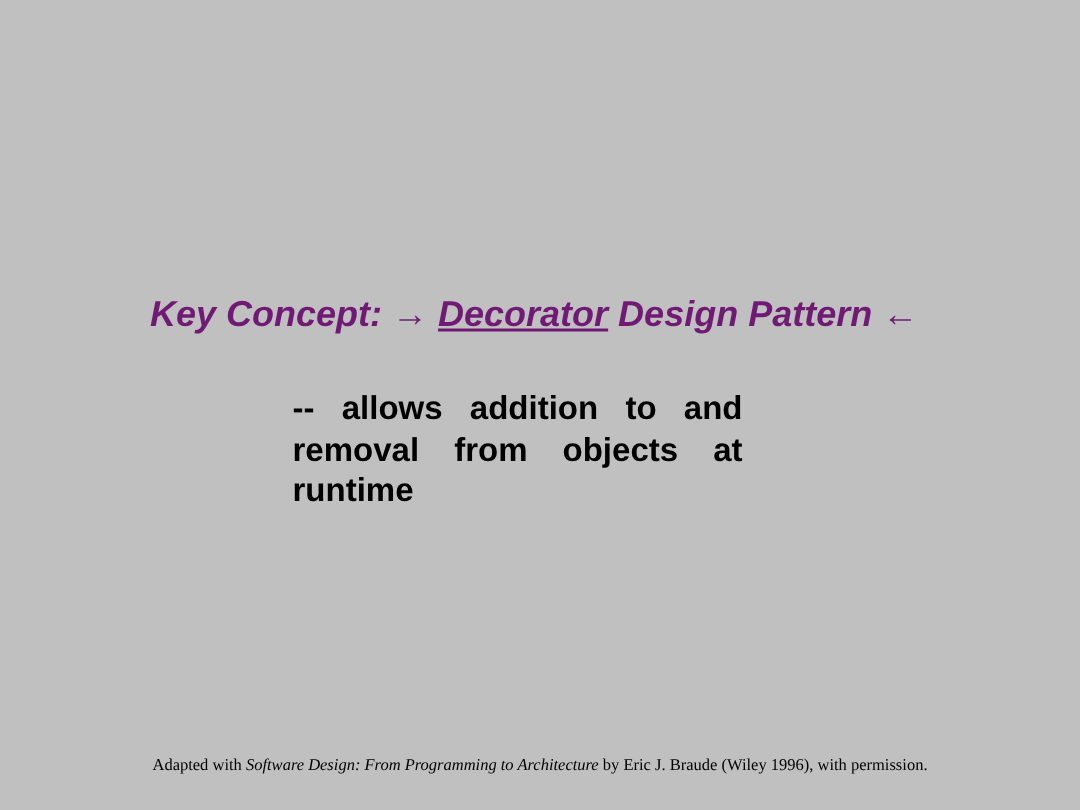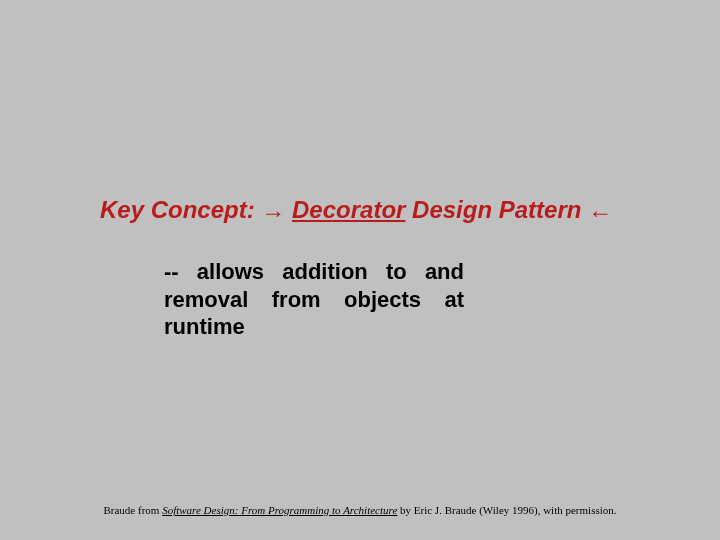--- a/index.html
+++ b/index.html
@@ -17,60 +17,59 @@
     height: 540px;
   }
   .title-line {
     position: absolute;
     top: 196px;
     left: 100px;
     right: 10px;
     font-size: 24px;
     font-weight: bold;
     font-style: italic;
-    color: #b91c1c;
+    color: #701a75;
     white-space: nowrap;
   }
   .title-line .underlined {
     text-decoration: underline;
   }
   .body-text {
     position: absolute;
     top: 258px;
-    left: 164px;
+    left: 195px;
     width: 300px;
     font-size: 22px;
     font-weight: bold;
     color: #000;
     text-align: justify;
     line-height: 1.25;
   }
   .attribution {
     position: absolute;
     bottom: 24px;
     left: 0;
     right: 0;
     text-align: center;
     font-family: "Times New Roman", Times, serif;
     font-size: 11px;
     color: #000;
   }
   .attribution .book-title {
     font-style: italic;
-    text-decoration: underline;
   }
 </style>
 </head>
 <body>
 
 <div class="slide">
 
   <div class="title-line">
     <span>Key Concept: </span><span>→</span><span>  </span><span class="underlined">Decorator</span><span> Design Pattern </span><span>←</span>
   </div>
 
   <div class="body-text">-- allows addition to and removal from objects at runtime</div>
 
   <div class="attribution">
-    <span>Braude from </span><span class="book-title">Software Design: From Programming to Architecture</span><span> by Eric J. Braude (Wiley 1996), with permission.</span>
+    <span>Adapted with </span><span class="book-title">Software Design: From Programming to Architecture</span><span> by Eric J. Braude (Wiley 1996), with permission.</span>
   </div>
 
 </div>
 
 </body></html>

